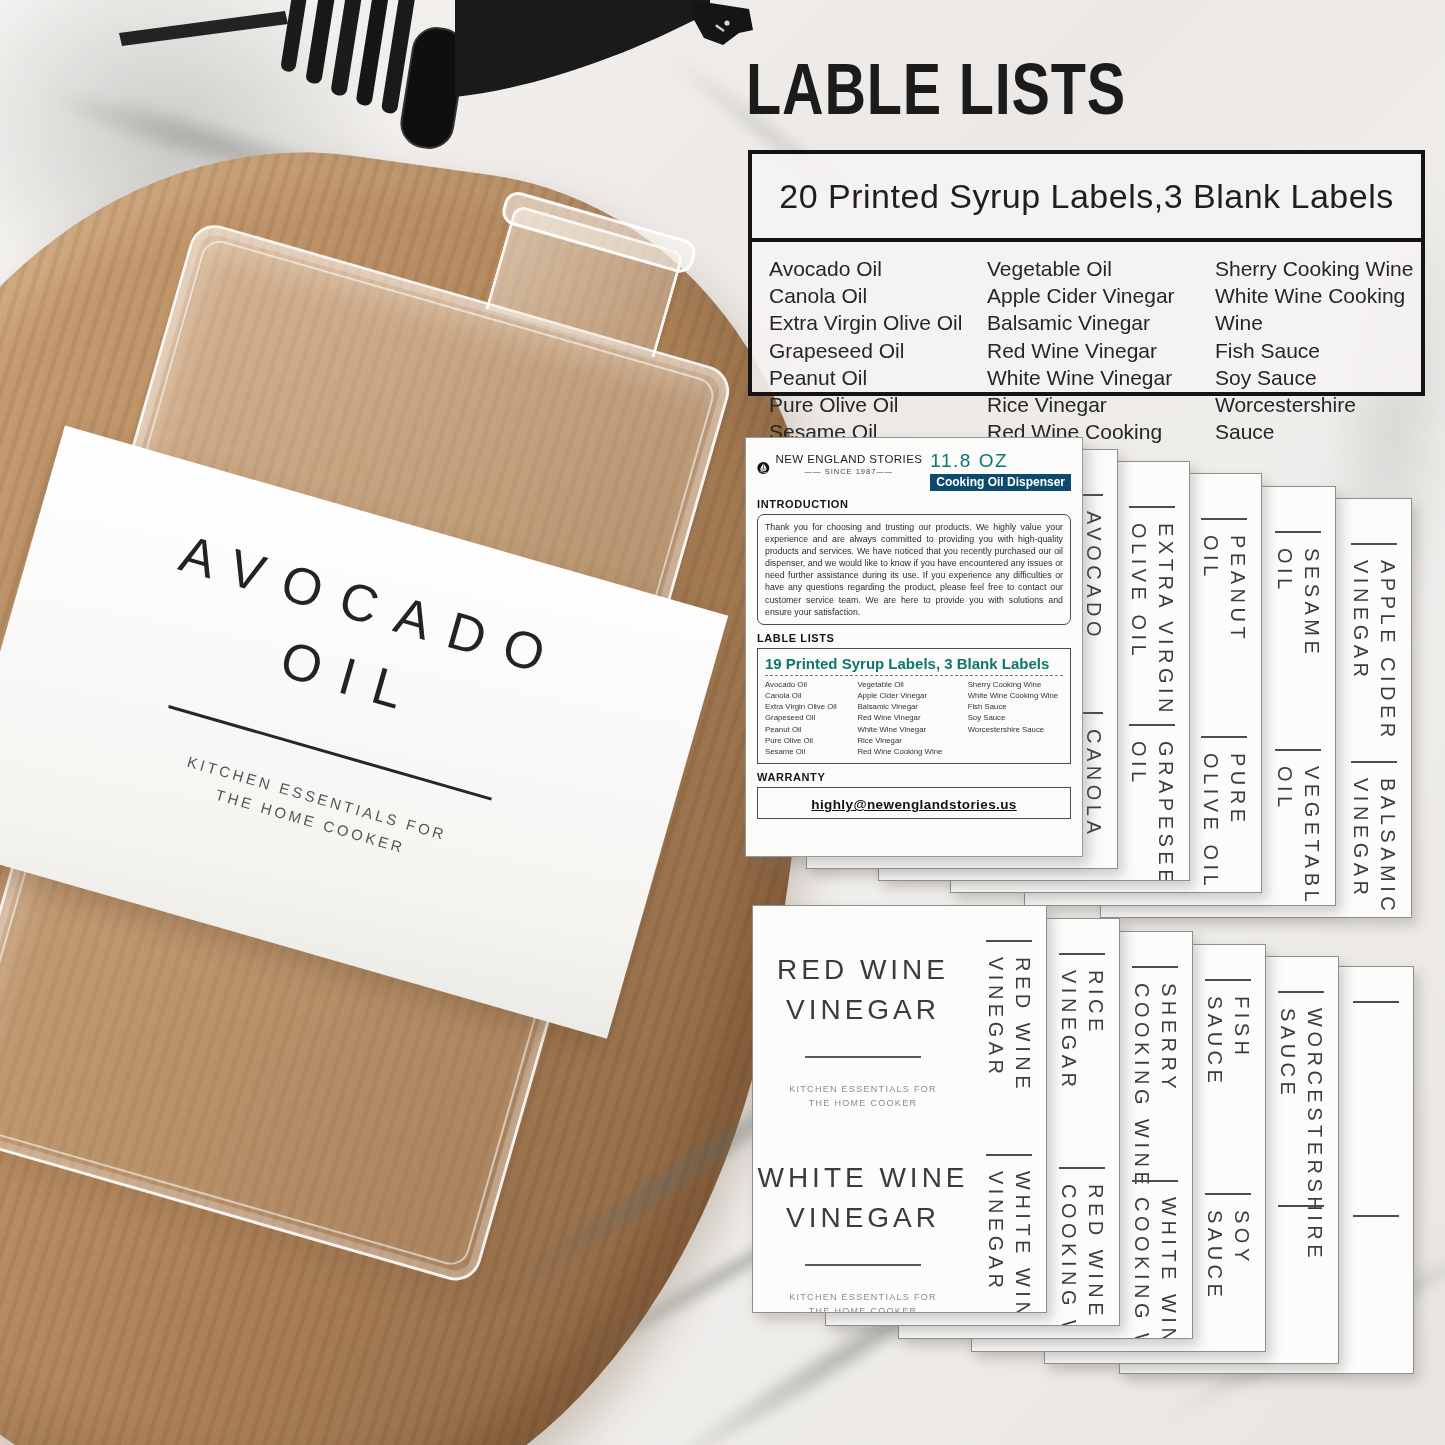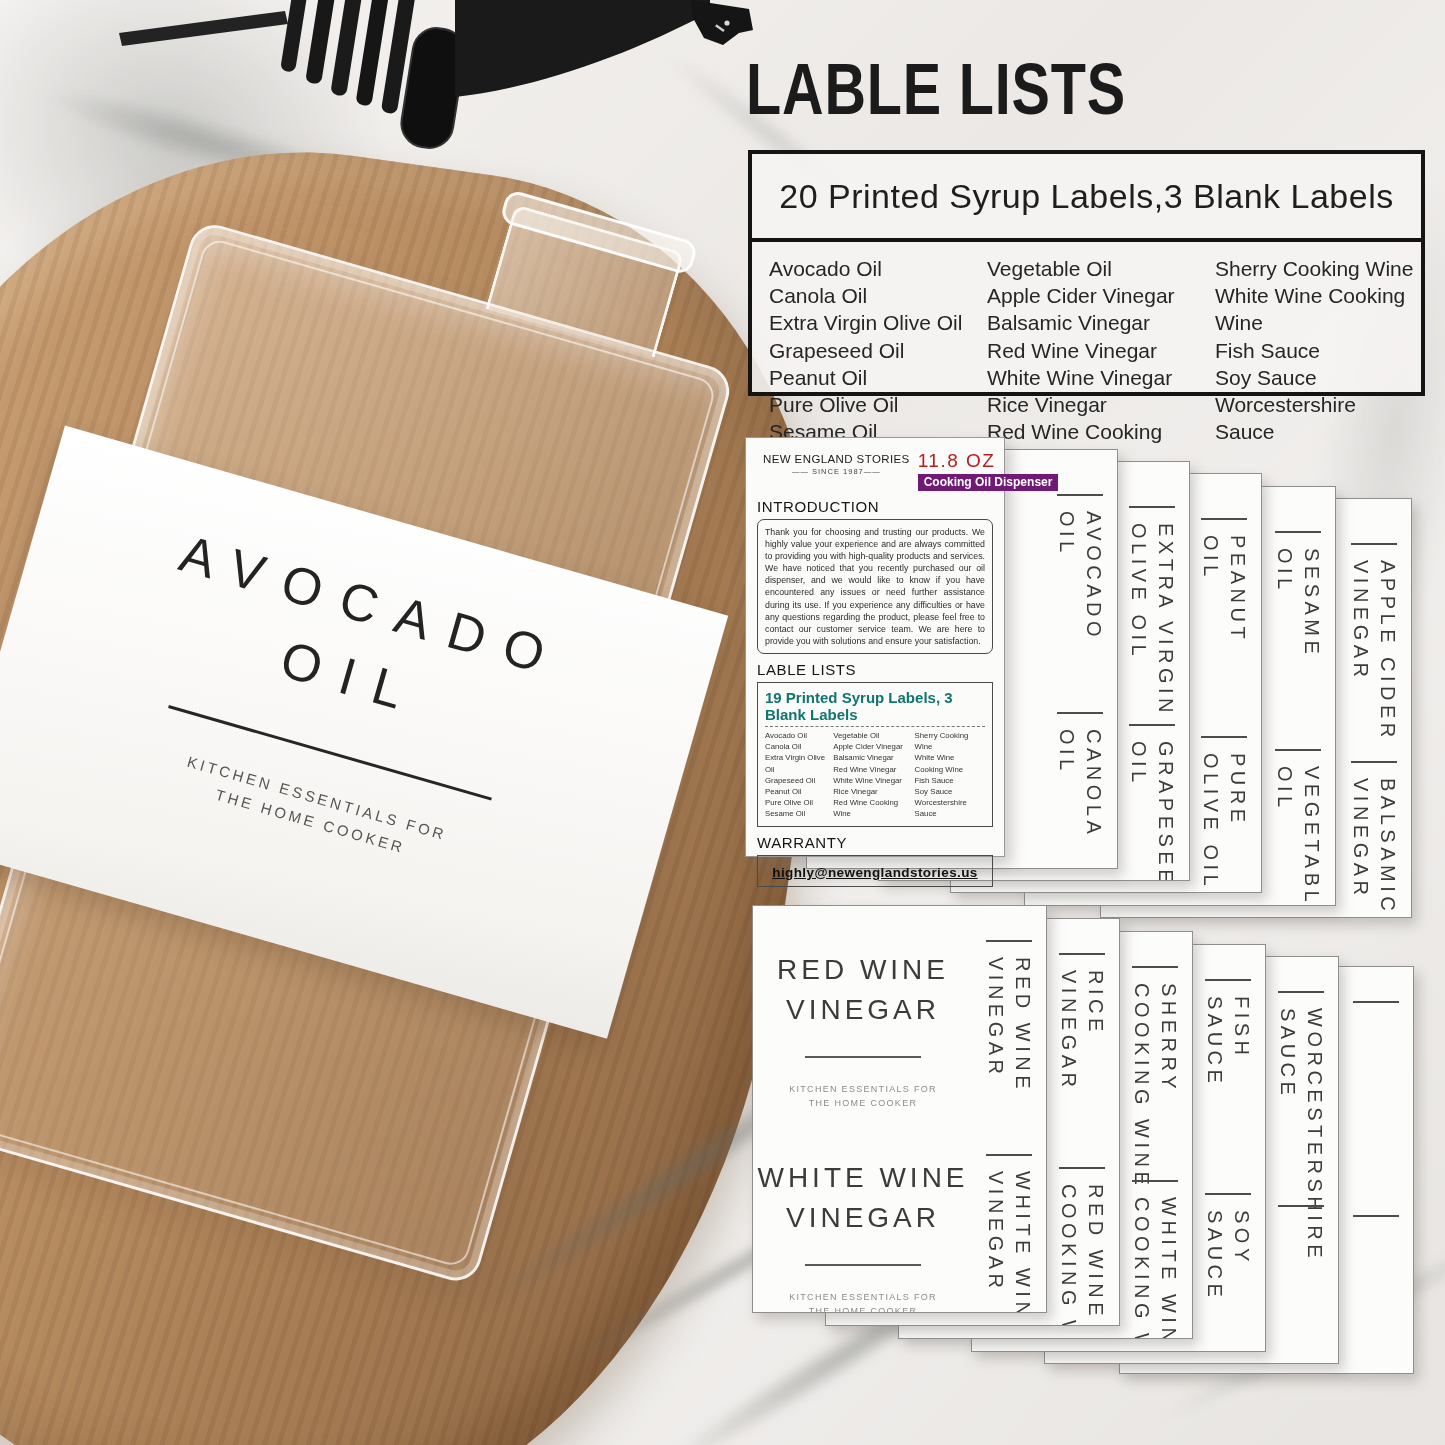--- a/index.html
+++ b/index.html
@@ -80,32 +80,32 @@
          line-height:27px;color:#3c3c3c;}
   .vlabel.t1{top:44px;} .vlabel.t2{top:262px;}
   .vlabel.b1{top:34px;} .vlabel.b2{top:248px;}
   
   .main-label{position:absolute;left:0;width:220px;text-align:center;}
   .ml-title{font-size:28px;letter-spacing:4px;line-height:40px;color:#3b3b3b;white-space:pre-line;}
   .ml-div{width:116px;height:2px;background:#5a5a5a;margin:26px auto 24px;}
   .ml-sub{font-size:9px;letter-spacing:1.3px;line-height:14px;color:#8b8b8b;white-space:pre-line;}
   .main-label.m1{top:44px;} .main-label.m2{top:252px;}
   
-  .sheet{left:745px;top:437px;width:260px;height:420px;background:#fbfbfa;border:1px solid #999;
+  .sheet{left:745px;top:437px;width:338px;height:420px;background:#fbfbfa;border:1px solid #999;
          box-shadow:6px 8px 14px rgba(115,110,104,.35);box-sizing:border-box;
          padding:10px 11px;z-index:20;}
   .sh-head{display:flex;align-items:flex-start;}
   .sh-brandcol{margin-left:6px;padding-top:5px;}
   .sh-brand{font-size:11.5px;letter-spacing:.4px;color:#1c1c1c;white-space:nowrap;}
   .sh-since{font-size:7.5px;letter-spacing:1px;color:#444;text-align:center;margin-top:2px;}
   .sh-right{margin-left:8px;padding-top:2px;}
-  .sh-oz{font-size:19px;letter-spacing:1.5px;color:#b91c1c;}
-  .sh-badge{display:inline-block;background:#701a75;color:#fff;font-size:12px;font-weight:bold;
+  .sh-oz{font-size:19px;letter-spacing:1.5px;color:#0f766e;}
+  .sh-badge{display:inline-block;background:#0c4a6e;color:#fff;font-size:12px;font-weight:bold;
             padding:1px 6px 2px;margin-top:2px;white-space:nowrap;}
-  .sh-h{font-size:15px;font-weight:normal;letter-spacing:.6px;color:#151515;margin:7px 0 4px;}
+  .sh-h{font-size:11px;font-weight:bold;letter-spacing:.6px;color:#151515;margin:7px 0 4px;}
   .sh-box{border:1.2px solid #4a4a4a;padding:6px 7px;color:#2b2b2b;}
   .sh-intro{font-size:8.8px;line-height:12.1px;text-align:justify;border-radius:7px;}
   .sh-lists-sub{font-size:15px;color:#0f766e;border-bottom:1px dashed #777;padding-bottom:3px;font-weight:bold;}
   .sh-cols{display:flex;padding-top:3px;font-size:7.8px;line-height:11.2px;color:#333;}
   .sh-cols .c1{width:31%;} .sh-cols .c2{width:37%;} .sh-cols .c3{width:32%;}
   .sh-cols div{white-space:pre-line;}
   .sh-warr{font-size:8.9px;line-height:12px;text-align:center;}
   .sh-mail{font-size:13.5px;font-weight:bold;text-decoration:underline;letter-spacing:.4px;
            text-align:center;color:#111;margin-top:3px;}
   

